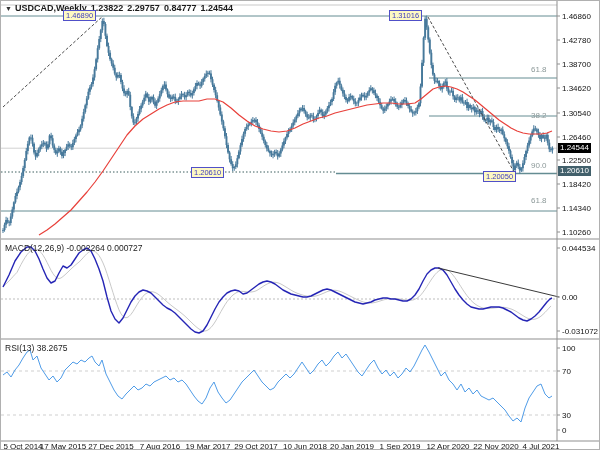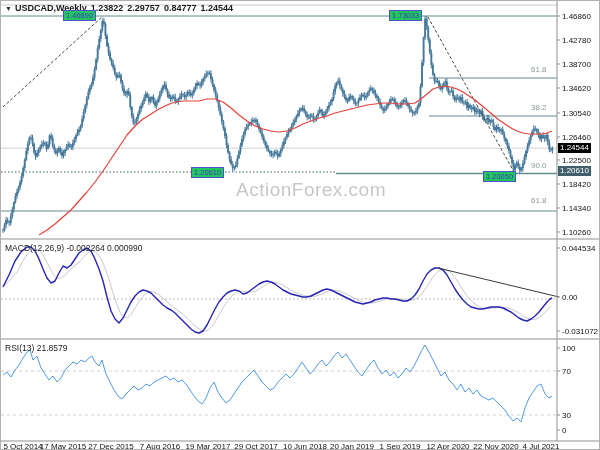--- a/index.html
+++ b/index.html
@@ -4,30 +4,29 @@
 <style>
   html,body{margin:0;padding:0;background:#e9e9e9;font-family:"Liberation Sans",sans-serif;}
   .chart-root{position:relative;width:600px;height:450px;background:#ffffff;border:1px solid #b0b0b0;box-sizing:border-box;overflow:hidden;}
   .watermark{position:absolute;left:170px;top:178px;width:280px;text-align:center;font-size:19px;color:#c7c7c7;letter-spacing:.5px;z-index:1;}
   svg.canvas{position:absolute;left:0;top:0;z-index:2;}
   .overlay{position:absolute;z-index:3;}
   .titlebar{left:4px;top:2px;font-size:9px;font-weight:bold;color:#1a1a1a;white-space:nowrap;}
   .titlebar .tri{font-size:7px;margin-right:3px;color:#333;}
   .titlebar span.v{margin-left:4px;}
   .ind-label{font-size:8.5px;color:#1c1c1c;white-space:nowrap;}
-  .lvlbox{position:absolute;z-index:3;font-size:7.5px;line-height:9px;color:#3c3cc0;background:#22c55e;border:1px solid #5050c8;padding:0 2px;white-space:nowrap;}
+  .lvlbox{position:absolute;z-index:3;font-size:7.5px;line-height:9px;color:#3c3cc0;background:#fef9c3;border:1px solid #5050c8;padding:0 2px;white-space:nowrap;}
   .fiblbl{position:absolute;z-index:3;width:24px;text-align:left;font-size:8px;color:#8b9898;}
   .badge{position:absolute;left:557px;z-index:4;font-size:8px;line-height:10px;color:#ffffff;padding:0 2px;white-space:nowrap;}
 </style>
 </head>
 <body>
 
 <div class="chart-root">
 
-  <div class="watermark">ActionForex.com</div>
 
   <svg id="cv" class="canvas" width="600" height="450">
       <line x1="0" y1="4" x2="556" y2="4" stroke="#c9c9c9" stroke-width="1"></line>
       <line x1="0" y1="147.2" x2="556" y2="147.2" stroke="#cccccc" stroke-width="0.9"></line>
       <line x1="0" y1="15" x2="556" y2="15" stroke="#648c92" stroke-width="1"></line>
       <line x1="428" y1="77" x2="556" y2="77" stroke="#648c92" stroke-width="1"></line>
       <line x1="428" y1="115" x2="556" y2="115" stroke="#648c92" stroke-width="1"></line>
       <line x1="0" y1="210" x2="556" y2="210" stroke="#648c92" stroke-width="1"></line>
       <line x1="335" y1="172.5" x2="556" y2="172.5" stroke="#648c92" stroke-width="1.4"></line>
       <line x1="0" y1="171" x2="335" y2="171" stroke="#3d5f5f" stroke-width="1" stroke-dasharray="1.5,2"></line>
@@ -95,32 +94,32 @@
       <text x="447" y="448" text-anchor="middle" font-size="8" fill="#111111" font-family="&quot;Liberation Sans&quot;,sans-serif">12 Apr 2020</text>
       <text x="495" y="448" text-anchor="middle" font-size="8" fill="#111111" font-family="&quot;Liberation Sans&quot;,sans-serif">22 Nov 2020</text>
       <text x="540" y="448" text-anchor="middle" font-size="8" fill="#111111" font-family="&quot;Liberation Sans&quot;,sans-serif">4 Jul 2021</text>
     </svg>
 
   <div class="overlay titlebar">
     <span class="tri">▼</span><span>USDCAD,Weekly</span><span class="v">1.23822</span><span class="v">2.29757</span><span class="v">0.84777</span><span class="v">1.24544</span>
   </div>
 
   <div class="overlay ind-label" style="left:4px;top:242px;">
-    <span>MACD(12,26,9)</span> <span>-0.002264 0.000990</span>
+    <span>MACD(12,26,9)</span> <span>-0.002264 0.000727</span>
   </div>
   <div class="overlay ind-label" style="left:4px;top:342px;">
-    <span>RSI(13)</span> <span>21.8579</span>
+    <span>RSI(13)</span> <span>38.2675</span>
   </div>
 
   <div class="lvlbox" style="left:62px;top:9px;">1.46890</div>
-  <div class="lvlbox" style="left:388px;top:9px;">1.73033</div>
+  <div class="lvlbox" style="left:388px;top:9px;">1.31016</div>
   <div class="lvlbox" style="left:190px;top:166px;">1.20610</div>
   <div class="lvlbox" style="left:482px;top:170px;">1.20050</div>
 
   <div class="fiblbl" style="left:530px;top:64px;">61.8</div>
-  <div class="fiblbl" style="left:530px;top:102px;">38.2</div>
+  <div class="fiblbl" style="left:530px;top:110px;">38.2</div>
   <div class="fiblbl" style="left:530px;top:160px;">90.0</div>
   <div class="fiblbl" style="left:530px;top:195px;">61.8</div>
 
   <div class="badge" id="badge-price" style="top: 142px; background: rgb(0, 0, 0);">1.24544</div>
   <div class="badge" id="badge-level" style="top: 165px; background: rgb(66, 96, 107);">1.20610</div>
 
 </div>
 
 </body></html>

